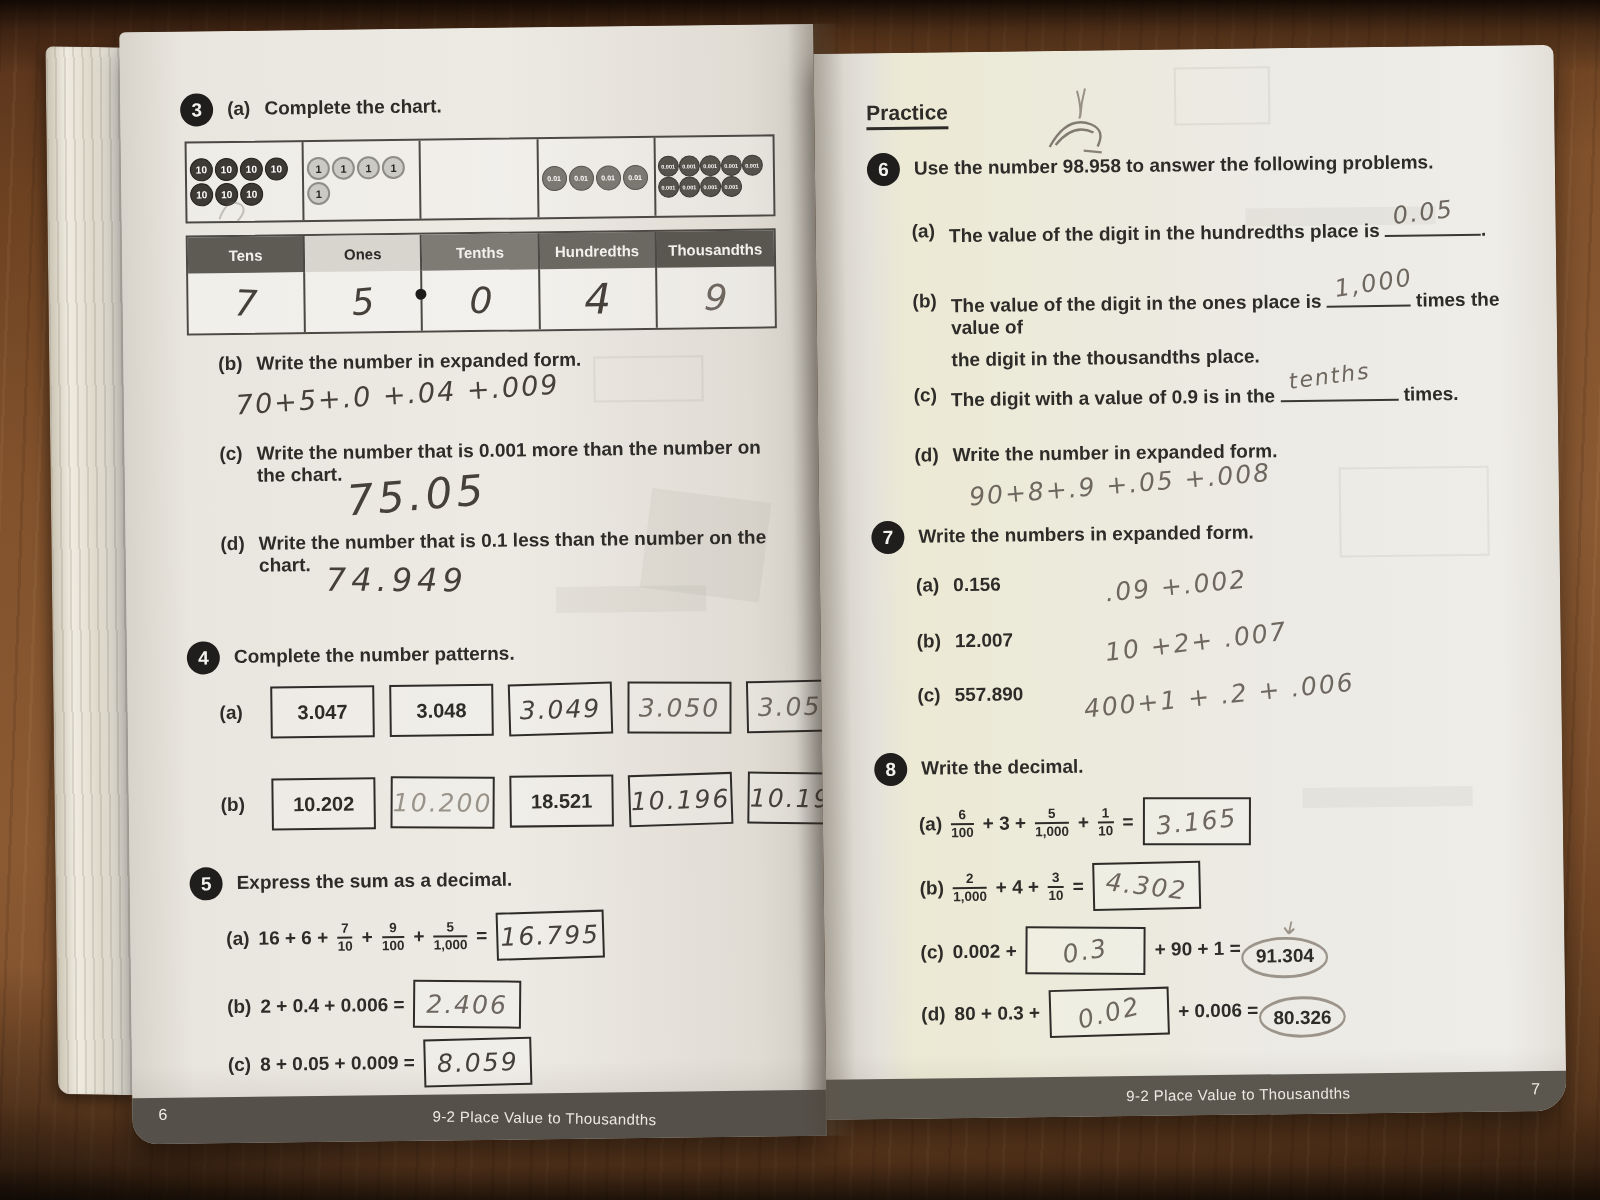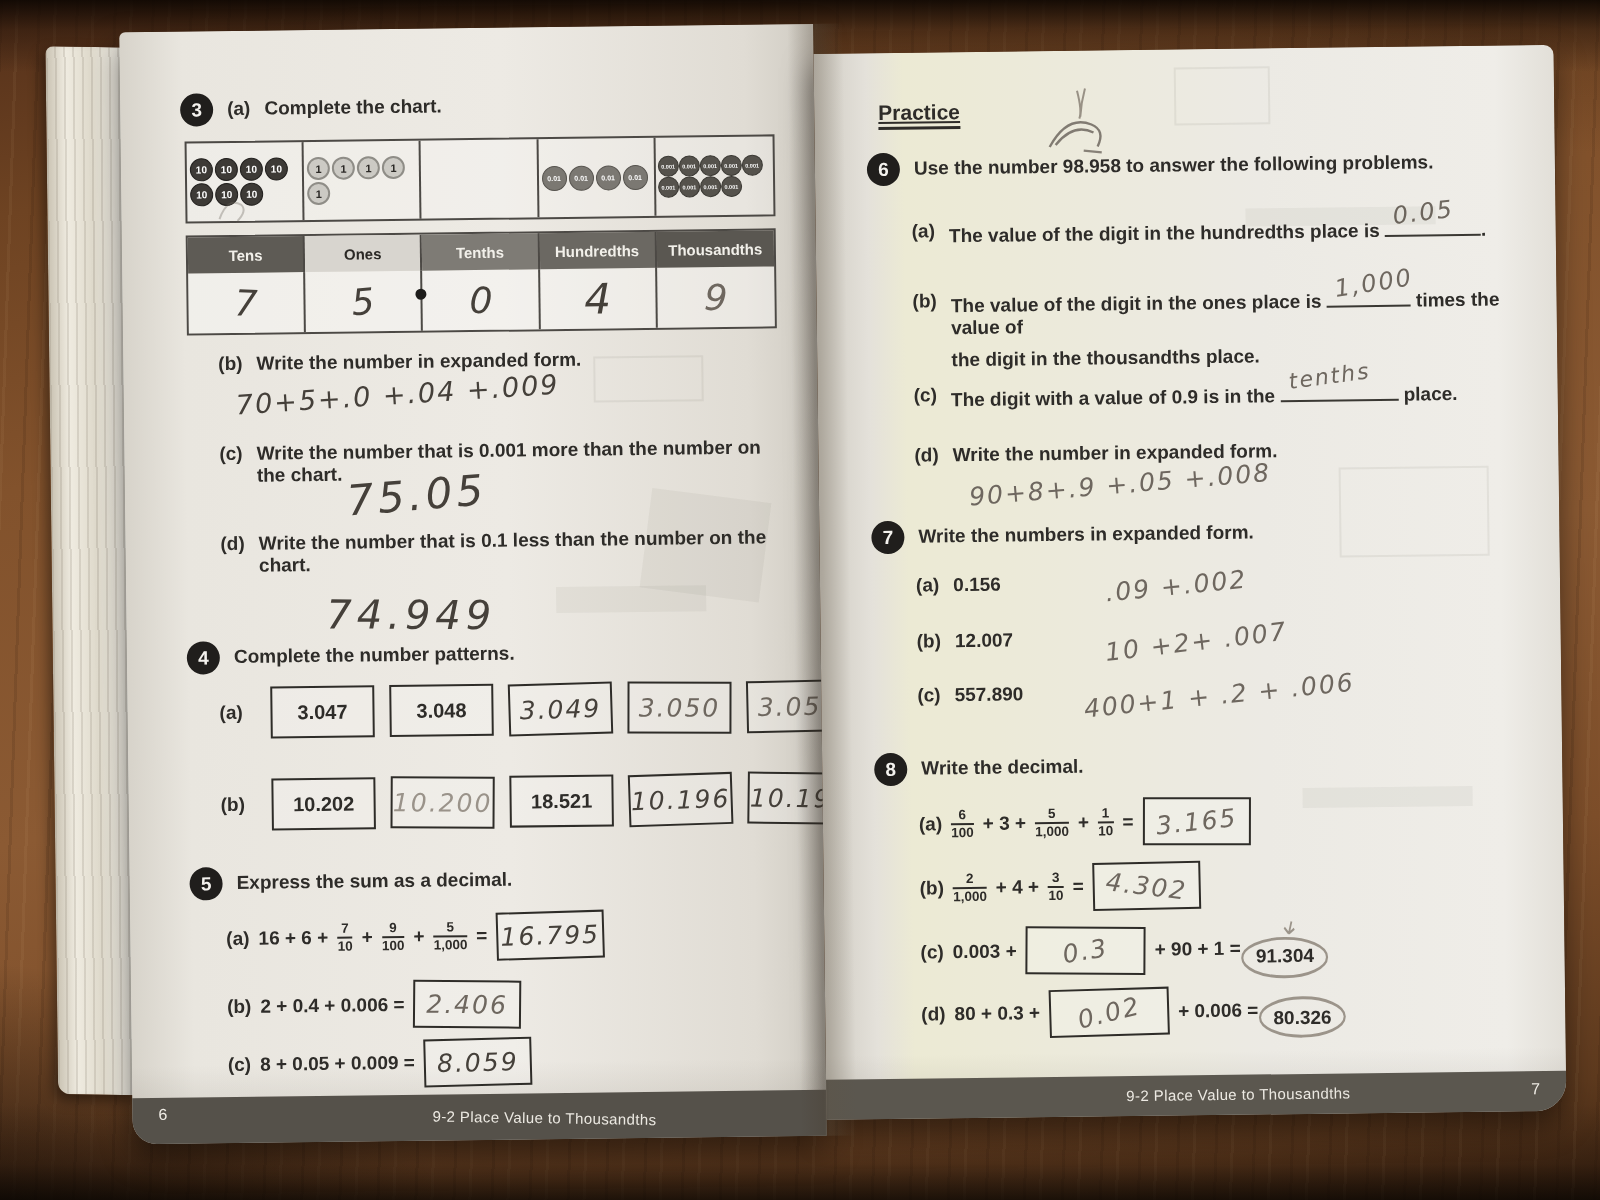--- a/index.html
+++ b/index.html
@@ -216,21 +216,21 @@
     <div class="qrow" style="left:95px; top:412px; width:560px;">
       <span class="lbl print">(c)</span>
       <span class="print">Write the number that is 0.001 more than the number on the chart.</span>
     </div>
     <div class="hw" style="position:absolute; left:222px; top:442px; font-size:42px; transform:rotate(-4deg); letter-spacing:4px;">75.05</div>
 
     <div class="qrow" style="left:95px; top:502px; width:560px;">
       <span class="lbl print">(d)</span>
       <span class="print">Write the number that is 0.1 less than the number on the chart.</span>
     </div>
-    <div class="hw" style="position:absolute; left:200px; top:563px; font-size:40px; transform:rotate(1deg); letter-spacing:5px;">74.949</div>
+    <div class="hw" style="position:absolute; left:200px; top:532px; font-size:32px; transform:rotate(1deg); letter-spacing:5px;">74.949</div>
 
     <div class="qrow" style="left:60px; top:610px;">
       <span class="badge">4</span>
       <span class="qtext print">Complete the number patterns.</span>
     </div>
 
     <div class="pattern-row" style="left:92px; top:656px;">
       <span class="plbl print">(a)</span>
       <div class="pbox">
           <span class="pv">3.047</span>
@@ -317,21 +317,21 @@
     <div class="ghost-fill" style="left:430px; top:560px; width:150px; height:26px;"></div>
 
     <div class="footer-band">
       <span class="footer-num">6</span>
       <span class="footer-title" style="transform:rotate(1.6deg)">9-2  Place Value to Thousandths</span>
     </div>
   </div>
 
   <div class="page page-right">
 
-    <div class="print" style="position:absolute; left:64px; top:48px; font-size:21px; border-bottom:3px solid #2e2c29; padding-bottom:2px;text-decoration:underline;">Practice</div>
+    <div class="print" style="position:absolute; left:52px; top:48px; font-size:21px; border-bottom:3px solid #2e2c29; padding-bottom:2px;">Practice</div>
 
     <div class="qrow" style="left:52px; top:100px;">
       <span class="badge">6</span>
       <span class="qtext print">Use the number 98.958 to answer the following problems.</span>
       <svg class="mark" style="left:173px; top:-62px; width:90px; height:70px;" viewBox="0 0 90 70">
         <path d="M38,2 Q43,22 40,30 M46,0 Q42,14 41,28" fill="none" stroke="#837b6f" stroke-width="2" opacity=".8"></path>
         <path d="M10,58 Q28,26 52,36 Q66,42 58,58 M16,56 Q34,34 54,44" fill="none" stroke="#6e675f" stroke-width="2.4" opacity=".85"></path>
         <path d="M44,62 L62,64" stroke="#6e675f" stroke-width="2.2" opacity=".8"></path>
       </svg>
     </div>
@@ -358,21 +358,21 @@
       </span>
     </div>
 
     <div class="qrow" style="left:96px; top:332px;">
       <span class="lbl print">(c)</span>
       <span class="print">
         <span>The digit with a value of 0.9 is in the</span>
         <span class="blank" style="min-width:118px">
           <span class="hw hw-pencil" style="transform:rotate(-7deg); font-size:22px;">tenths</span>
         </span>
-        <span>place.</span>
+        <span>times.</span>
       </span>
     </div>
 
     <div class="qrow" style="left:96px; top:392px;">
       <span class="lbl print">(d)</span>
       <span class="print">Write the number in expanded form.</span>
     </div>
     <div class="hw hw-pencil" style="position:absolute; left:150px; top:420px; font-size:25px; transform:rotate(-4deg);">90+8+.9 +.05 +.008</div>
 
     <div class="qrow" style="left:52px; top:468px;">
@@ -435,21 +435,21 @@
           <span>10</span>
         </span>
       <span>=</span>
       <div class="ansbox" style="transform:rotate(-.6deg)">
         <span class="hw hw-pencil" style="transform:rotate(8deg)">4.302</span>
       </div>
     </div>
 
     <div class="eq" style="left:96px; top:876px;">
       <span>(c)</span>
-      <span>0.003 +</span>
+      <span>0.002 +</span>
       <div class="ansbox" style="min-width:120px; transform:rotate(1deg)">
         <span class="hw hw-pencil" style="transform:rotate(-10deg)">0.3</span>
       </div>
       <span>+ 90 + 1 =</span>
       <span class="circled">
         <svg viewBox="0 0 100 40" preserveAspectRatio="none">
           <ellipse cx="50" cy="22" rx="47" ry="16" fill="none" stroke="#8d857a" stroke-width="2.4" opacity=".85"></ellipse>
           <path d="M58,-8 L55,2 M55,2 L50,-3 M55,2 L61,-2" stroke="#8d857a" stroke-width="2" fill="none" opacity=".85"></path>
         </svg>
         <span>91.304</span>

